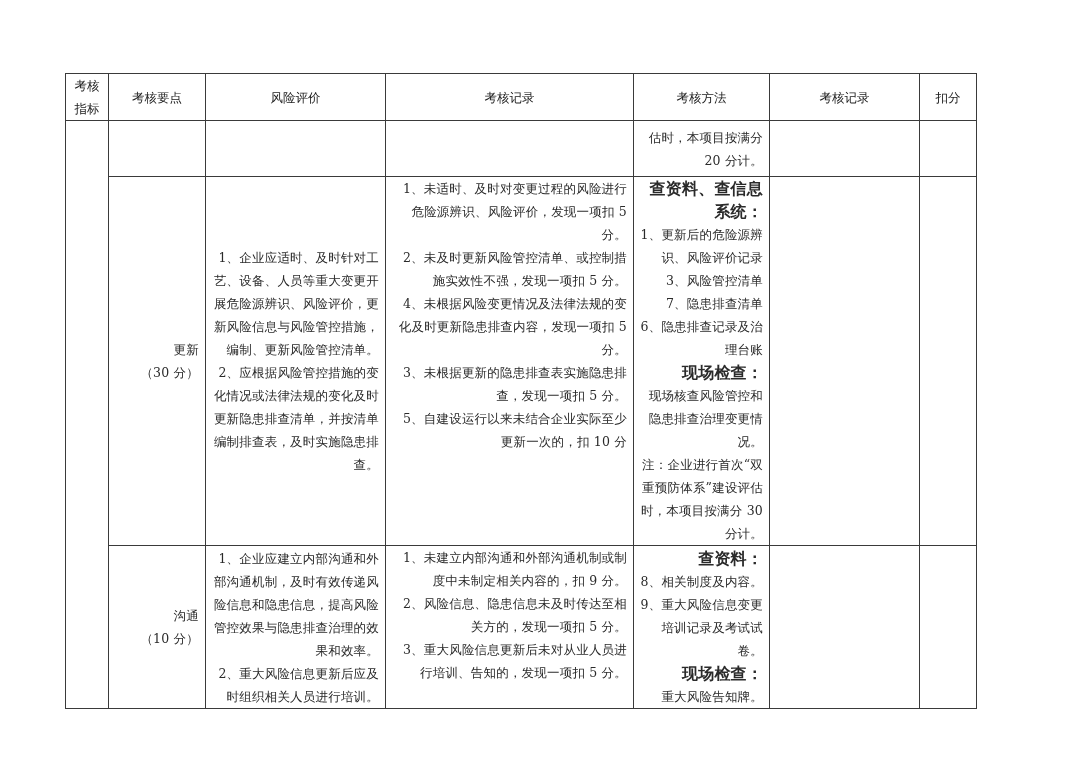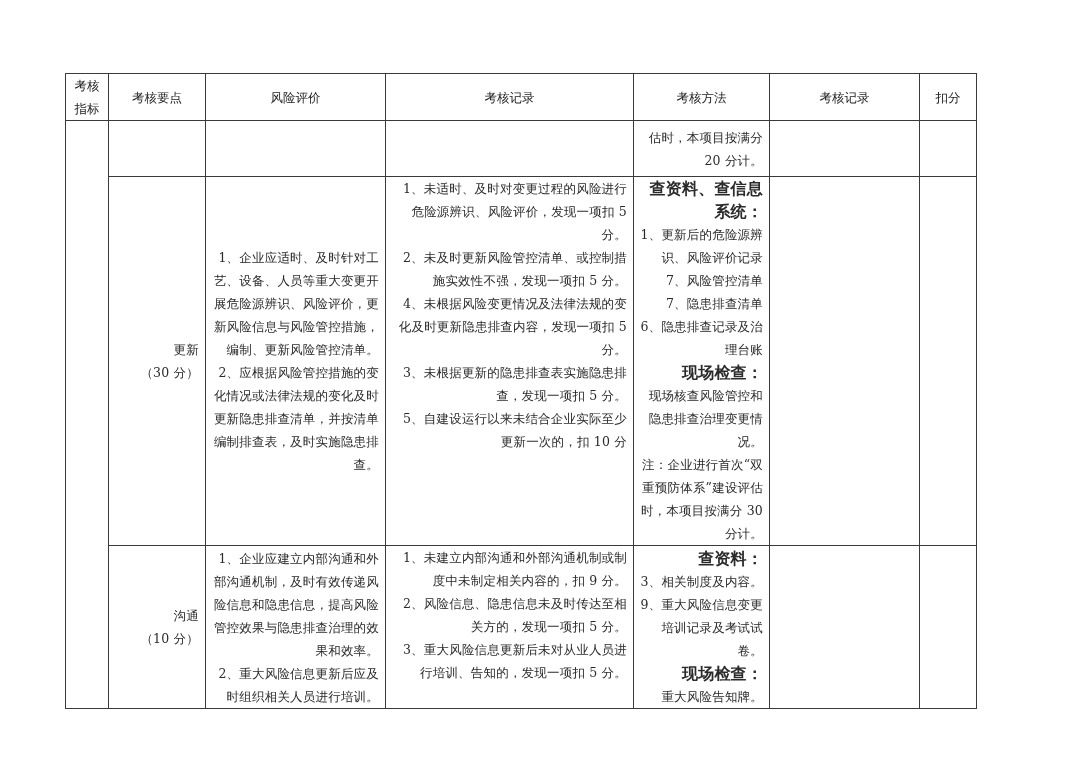--- a/index.html
+++ b/index.html
@@ -137,21 +137,21 @@
               <span class="line">2、未及时更新风险管控清单、或控制措施实效性不强，发现一项扣 5 分。</span>
               <span class="line">4、未根据风险变更情况及法律法规的变化及时更新隐患排查内容，发现一项扣 5 分。</span>
               <span class="line">3、未根据更新的隐患排查表实施隐患排查，发现一项扣 5 分。</span>
               <span class="line">5、自建设运行以来未结合企业实际至少更新一次的，扣 10 分</span>
             </div>
           </td>
         <td class="left">
             <div class="cell">
               <span class="line bold">查资料、查信息系统：</span>
               <span class="line">1、更新后的危险源辨识、风险评价记录</span>
-              <span class="line">7、风险管控清单</span>
+              <span class="line">3、风险管控清单</span>
               <span class="line">7、隐患排查清单</span>
               <span class="line">6、隐患排查记录及治理台账</span>
               <span class="line bold">现场检查：</span>
               <span class="line">现场核查风险管控和隐患排查治理变更情况。</span>
               <span class="line">注：企业进行首次“双重预防体系”建设评估时，本项目按满分 30 分计。</span>
             </div>
           </td>
         <td>
             <div class="cell"></div>
           </td>
@@ -176,21 +176,21 @@
         <td class="left" style="vertical-align:top">
             <div class="cell">
               <span class="line">1、未建立内部沟通和外部沟通机制或制度中未制定相关内容的，扣 9 分。</span>
               <span class="line">2、风险信息、隐患信息未及时传达至相关方的，发现一项扣 5 分。</span>
               <span class="line">3、重大风险信息更新后未对从业人员进行培训、告知的，发现一项扣 5 分。</span>
             </div>
           </td>
         <td class="left">
             <div class="cell">
               <span class="line bold">查资料：</span>
-              <span class="line">3、相关制度及内容。</span>
+              <span class="line">8、相关制度及内容。</span>
               <span class="line">9、重大风险信息变更培训记录及考试试卷。</span>
               <span class="line bold">现场检查：</span>
               <span class="line">重大风险告知牌。</span>
             </div>
           </td>
         <td>
             <div class="cell"></div>
           </td>
         <td>
             <div class="cell"></div>

